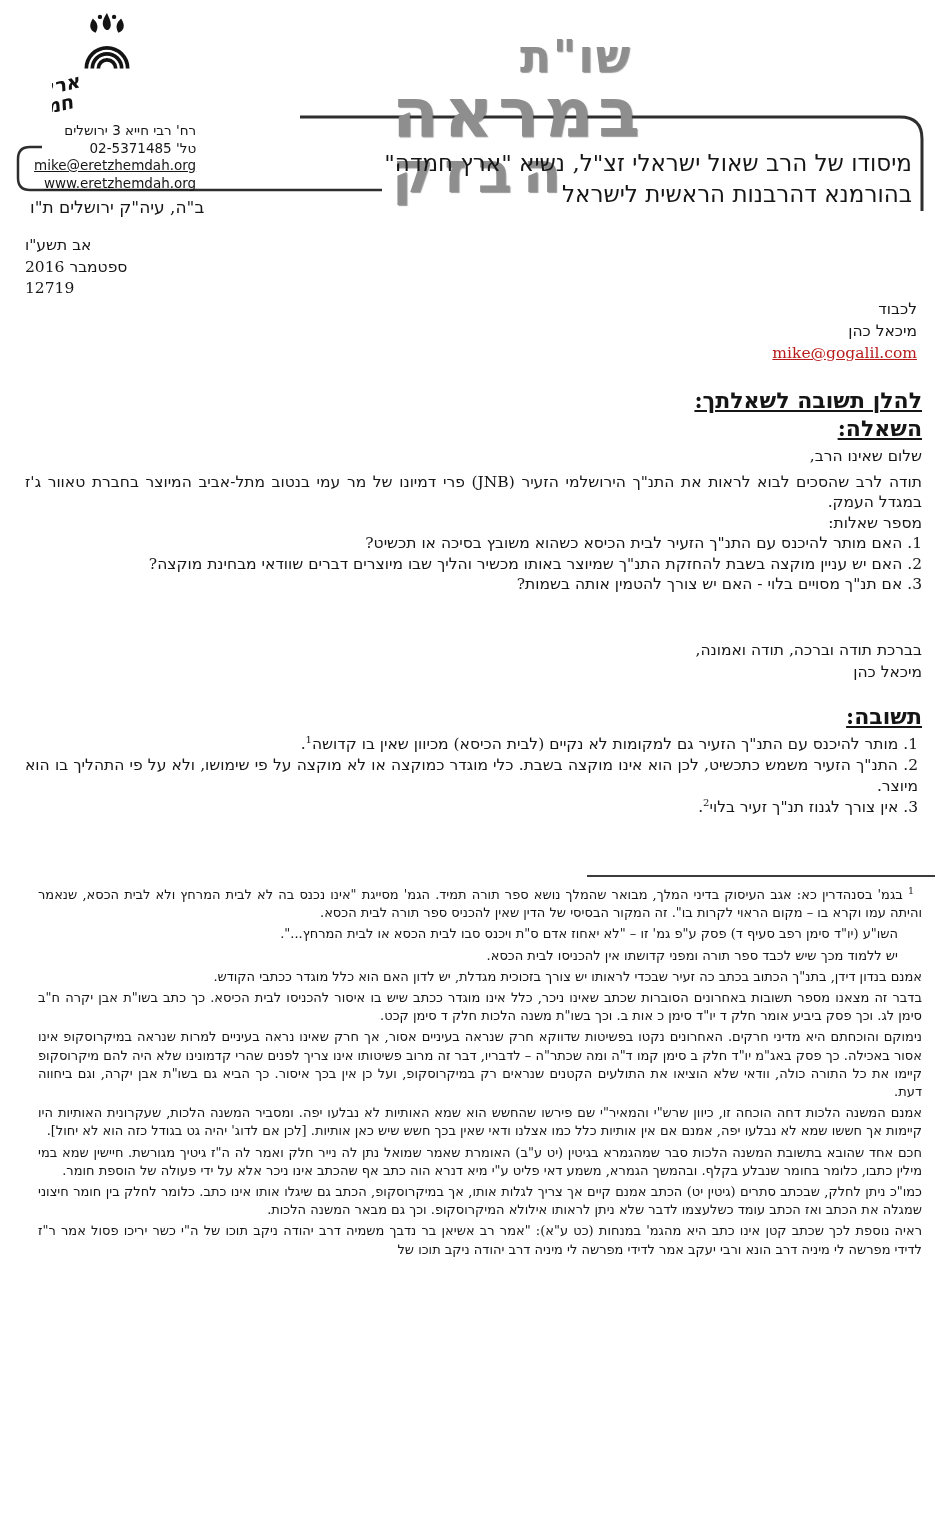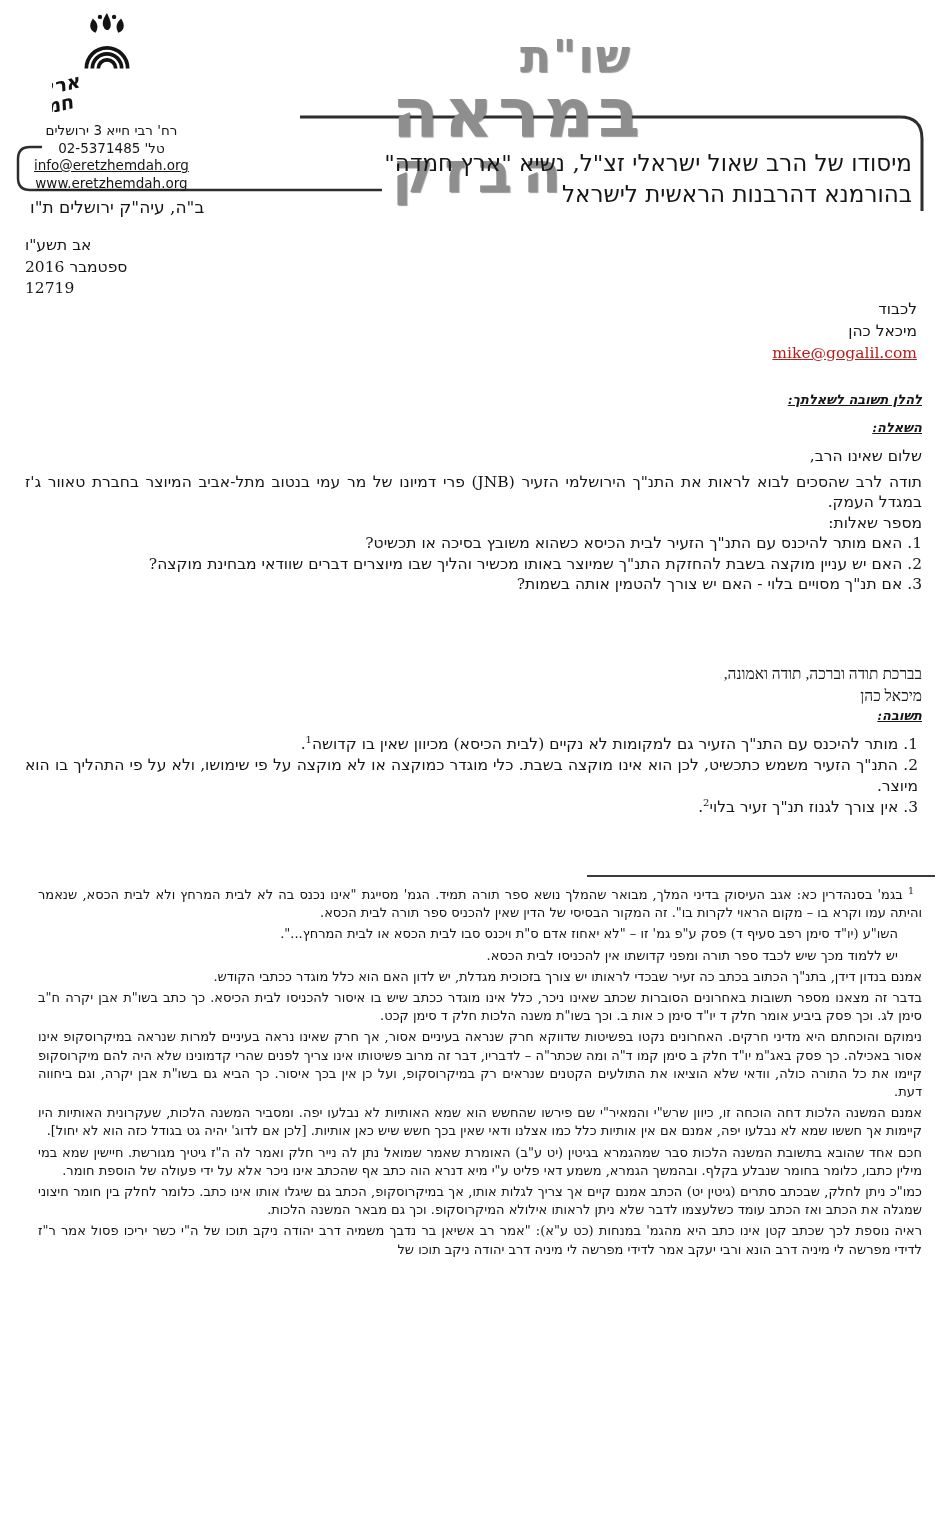--- a/index.html
+++ b/index.html
@@ -11,21 +11,21 @@
     color:#161616;
     direction:rtl;
     font-family:"DejaVu Serif","DejaVu Sans",serif;
     overflow:hidden;
   }
 
   
   .logo-icon { position:absolute; left:52px; top:12px; }
   .contact {
     position:absolute; left:34px; top:122px;
-    direction:rtl; text-align:center;
+    direction:rtl; text-align:right;
     font-size:13.5px; line-height:17.5px;
     font-family:"DejaVu Sans","Liberation Sans",sans-serif;
   }
   .contact .link { text-decoration:underline; color:#161616; }
   .blessing {
     position:absolute; left:30px; top:197px;
     font-size:17px;
   }
   .frame-lines { position:absolute; left:0; top:0; }
 
@@ -55,34 +55,34 @@
   .recipient {
     position:absolute; right:30px; top:298px;
     font-size:15.5px; line-height:22px;
   }
   .recipient .email { text-decoration:underline; direction:ltr; unicode-bidi:embed; color:#b91c1c; }
 
   
   .headings { position:absolute; right:25px; top:386px; text-align:right; }
   .section-heading {
     font-weight:bold; text-decoration:underline;
-    font-size:13px; line-height:28px;font-style:italic;
+    font-size:22px; line-height:28px;
   }
 
   
   .question {
     position:absolute; right:25px; left:25px; top:446px;
     font-size:15.5px; line-height:20.5px; text-align:right;
   }
   .q-greeting { margin-bottom:5px; }
   .q-intro { text-align:justify; }
   .q-item { text-indent:-14px; padding-right:14px; text-align:justify; }
   .closing {
-    position:absolute; right:25px; top:663px;
-    font-size:15.5px; line-height:21.5px; text-align:right;font-family:Liberation Serif, serif;
+    position:absolute; right:25px; top:640px;
+    font-size:15.5px; line-height:21.5px; text-align:right;
   }
   .answer-heading { position:absolute; right:25px; top:702px; }
   .answer {
     position:absolute; right:29px; left:25px; top:734px;
     font-size:15.5px; line-height:21px; text-align:justify;
   }
   .a-item sup { font-size:10px; line-height:0; }
 
   
   .footnote-rule {
@@ -126,21 +126,21 @@
     </g>
     <g font-family="'DejaVu Sans',sans-serif" font-weight="bold" font-style="italic" font-size="18" fill="#111111">
       <text x="26" y="69" transform="rotate(-14 26 69)">ארץ</text>
       <text x="20" y="88" transform="rotate(-14 20 88)">חמדה</text>
     </g>
   </svg>
 
   <div class="contact">
     <div>רח' רבי חייא 3 ירושלים</div>
     <div>טל' 02-5371485</div>
-    <div class="link" dir="ltr">info@eretzhemdah.org</div>
+    <div class="link" dir="ltr">mike@eretzhemdah.org</div>
     <div class="link" dir="ltr">www.eretzhemdah.org</div>
   </div>
 
   <div class="blessing">ב"ה, עיה"ק ירושלים ת"ו</div>
 
   <div class="doc-title t1">שו"ת</div>
   <div class="doc-title t2">במראה</div>
   <div class="doc-title t3">הבזק</div>
 
   <div class="subtitle">

